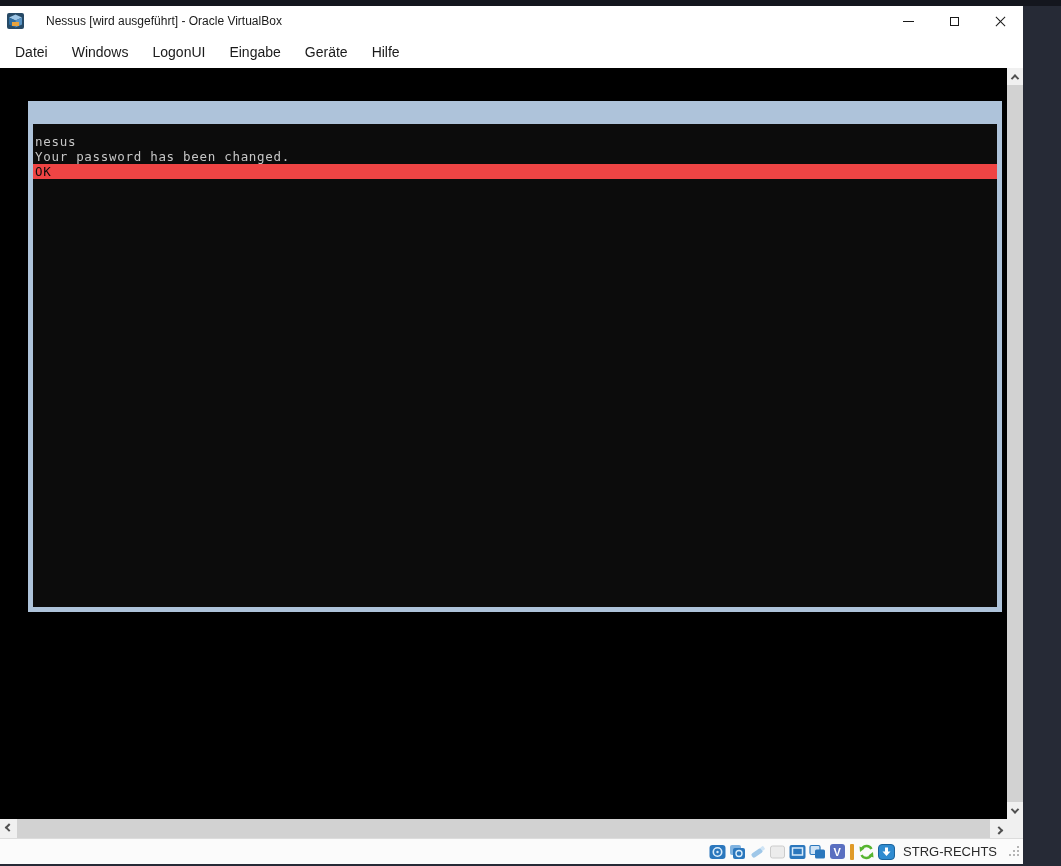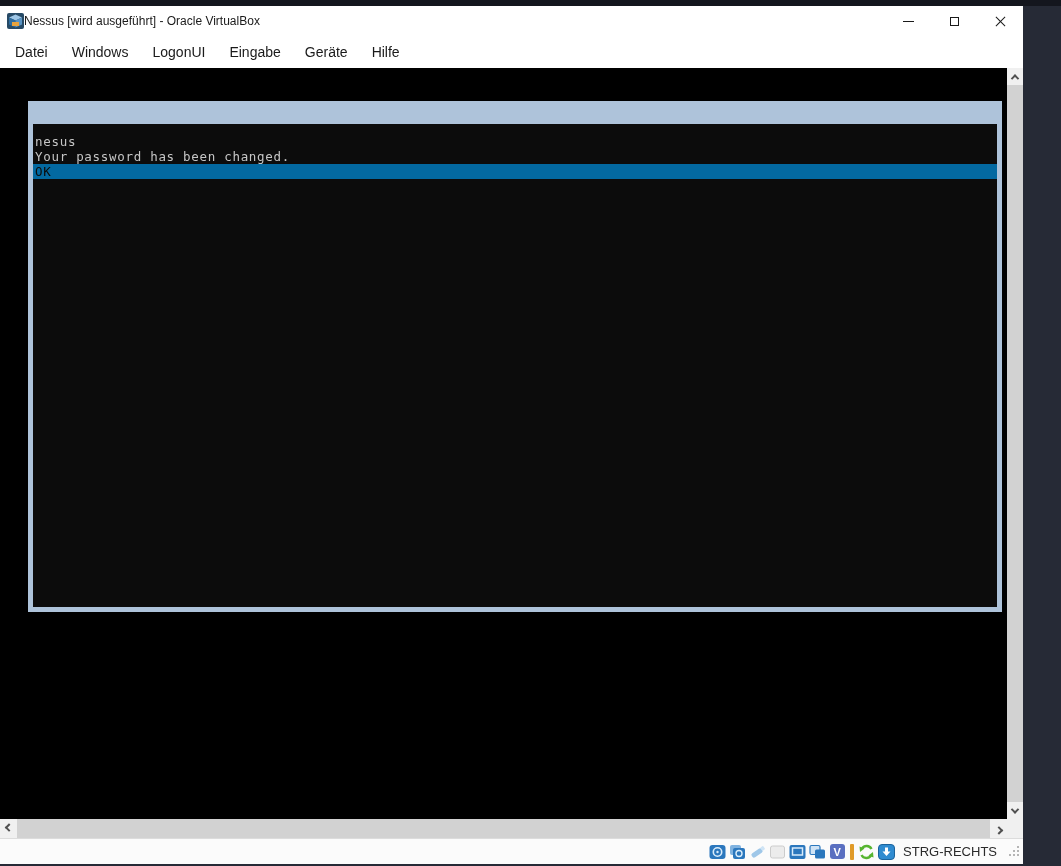--- a/index.html
+++ b/index.html
@@ -6,21 +6,21 @@
   html,body { width:1061px; height:866px; overflow:hidden;
     font-family:"Liberation Sans", sans-serif; background:#252834; }
   .page { position:relative; width:1061px; height:866px; background:#262a36; }
   .desktop-top { position:absolute; left:0; top:0; width:1061px; height:6px; background:#14161e; }
 
   
   .vbox-window { position:absolute; left:0; top:6px; width:1023px; height:851px; background:#000; }
 
   .vbox-titlebar { position:absolute; left:0; top:0; width:1023px; height:30px; background:#ffffff; }
   .vbox-appicon { position:absolute; left:7px; top:7px; width:17px; height:16px; }
-  .vbox-title { position:absolute; left:24px; top:0; height:30px; line-height:30px;
+  .vbox-title { position:absolute; left:46px; top:0; height:30px; line-height:30px;
     font-size:12px; color:#1a1a1a; white-space:nowrap; }
   .win-controls { position:absolute; right:0; top:0; height:30px; display:flex; }
   .win-btn { width:46px; height:30px; display:flex; align-items:center; justify-content:center; background:#ffffff; }
   .glyph-min { width:11px; height:0; border-top:1px solid #1a1a1a; }
   .glyph-max { width:9px; height:9px; border:1px solid #1a1a1a; }
   .glyph-close { position:relative; width:11px; height:11px; }
   .glyph-close:before, .glyph-close:after { content:""; position:absolute; left:-1px; top:5px;
     width:13px; height:0; border-top:1px solid #1a1a1a; }
   .glyph-close:before { transform:rotate(45deg); }
   .glyph-close:after  { transform:rotate(-45deg); }
@@ -48,21 +48,21 @@
   .con-glyph-min { width:9px; height:0; border-top:2px solid #1c3048; margin-top:5px; }
   .con-glyph-max { width:8px; height:7px; border:2px solid #1c3048; }
   .con-glyph-close { font-size:11px; font-weight:bold; line-height:1;
     font-family:"DejaVu Sans Mono", monospace; }
 
   .console-body { position:absolute; left:0; top:23px; width:974px; height:488px;
     background:#0c0c0c; border:5px solid #aec3da; border-top:none; }
   .console-text { font-family:"DejaVu Sans Mono", monospace; font-size:12.5px; letter-spacing:0.7px;
     color:#c6c6c6; padding-top:10px; }
   .console-line { height:15px; line-height:15px; padding-left:2px; white-space:pre; }
-  .console-line.hl { background:#0369a1; color:#0b0b0b; }
+  .console-line.hl { background:#ef4444; color:#0b0b0b; }
 
   
   .vscrollbar { position:absolute; left:1007px; top:0; width:16px; height:751px; background:#d2d2d2; }
   .vscroll-up, .vscroll-down { position:absolute; left:0; width:16px; height:17px; background:#f0f0f0;
     display:flex; align-items:center; justify-content:center; }
   .vscroll-up { top:0; } .vscroll-down { bottom:0; }
   .chev { width:6px; height:6px; border-left:2px solid #505050; border-top:2px solid #505050; }
   .chev.up { transform:rotate(45deg) translate(1px,1px); }
   .chev.down { transform:rotate(225deg) translate(1px,1px); }
   .chev.left { transform:rotate(-45deg) translate(1px,-1px); }

